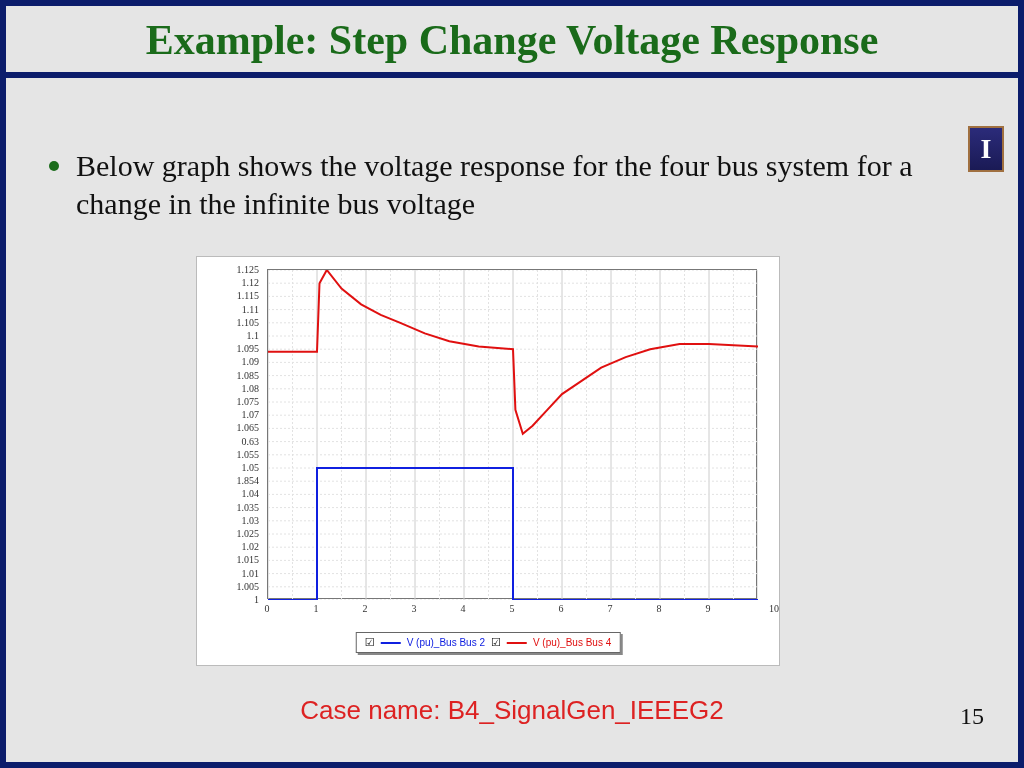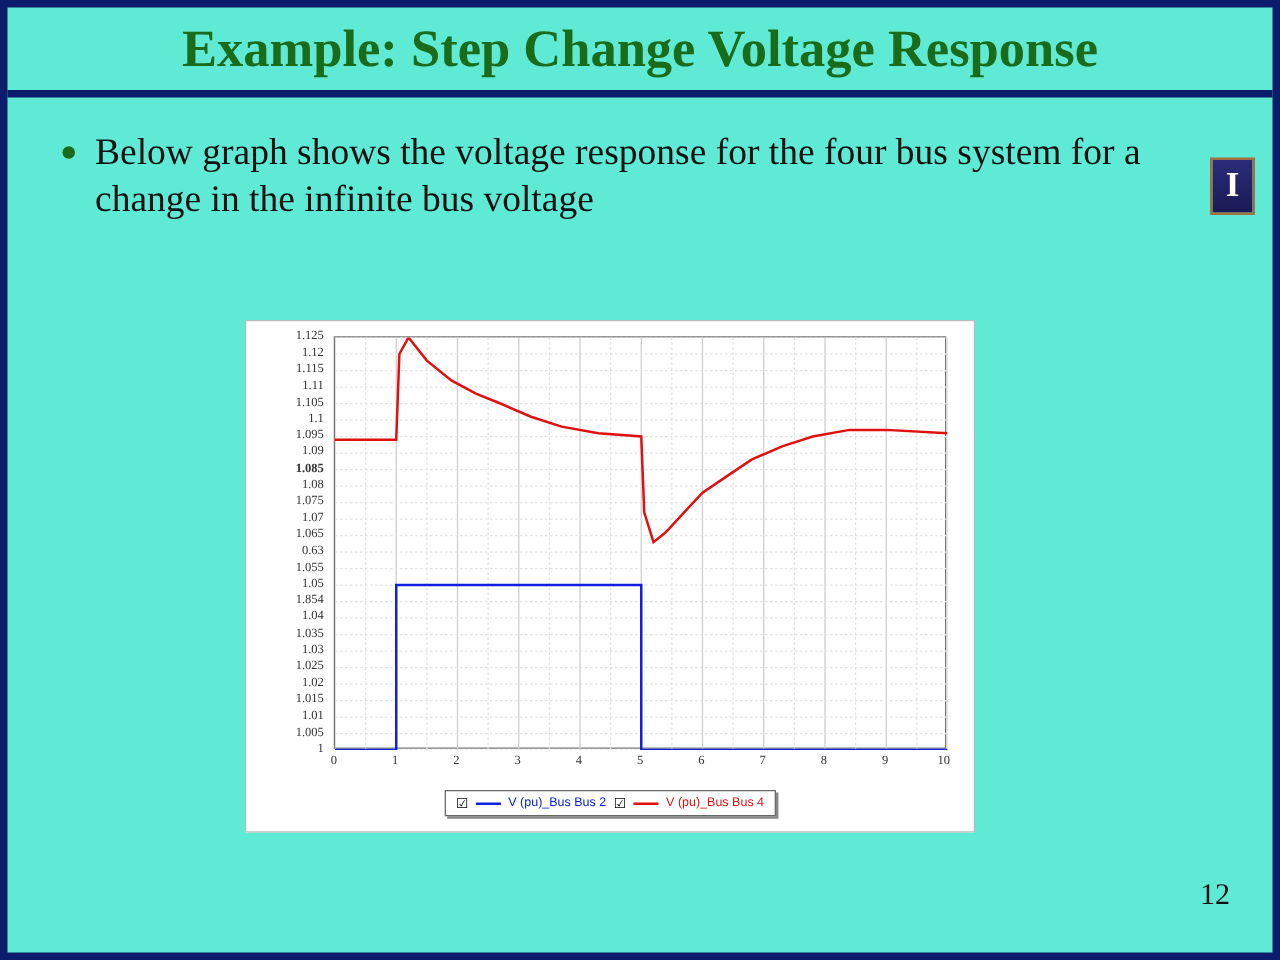--- a/index.html
+++ b/index.html
@@ -1,21 +1,21 @@
 <!DOCTYPE html>
 <html><head>
 <meta charset="utf-8">
 <style>
   * { box-sizing: border-box; margin: 0; padding: 0; }
   html, body { width: 1024px; height: 768px; font-family: "Times New Roman", serif; background: #fff; }
   .slide {
     width: 1024px; height: 768px;
     border: 6px solid #0b1c6b;
     position: relative;
-    background: #5eead4;
+    background: #e5e5e5;
   }
   .title {
     text-align: center;
     color: #1a6b1a;
     font-weight: bold;
     font-size: 42px;
     padding: 10px 40px 8px 40px;
     line-height: 1.15;
   }
   .hr-thick {
@@ -29,20 +29,21 @@
     background: linear-gradient(#2b2b7a,#1a1a55);
     border: 2px solid #a07040;
     display: flex; align-items: center; justify-content: center;
     color: #fff; font-family: Georgia, serif; font-size: 28px; font-weight: bold;
   }
   .bullets {
     padding: 22px 62px 0 70px;
     font-size: 30px;
     line-height: 1.25;
     color: #111;
+    margin-top: 44px;
   }
   .bullets li::marker { color: #1a6b1a; font-size: 34px; }
 
   .chart-wrap {
     position: absolute;
     left: 190px; top: 250px;
     width: 584px; height: 410px;
     border: 1px solid #bbb;
     background: #fff;
   }
@@ -117,21 +118,21 @@
         <div class="ytick" style="top: 237.6px;">1.035</div>
         <div class="ytick" style="top: 224.4px;">1.04</div>
         <div class="ytick" style="top: 211.2px;">1.854</div>
         <div class="ytick" style="top: 198px;">1.05</div>
         <div class="ytick" style="top: 184.8px;">1.055</div>
         <div class="ytick" style="top: 171.6px;">0.63</div>
         <div class="ytick" style="top: 158.4px;">1.065</div>
         <div class="ytick" style="top: 145.2px; margin-left: 32px;">1.07</div>
         <div class="ytick" style="top: 132px; text-align: center;">1.075</div>
         <div class="ytick" style="top: 118.8px;">1.08</div>
-        <div class="ytick" style="top: 105.6px; font-weight: bold;">1.085</div>
+        <div class="ytick" style="top: 105.6px;">1.085</div>
         <div class="ytick" style="top: 92.4px;">1.09</div>
         <div class="ytick" style="top: 79.2px;">1.095</div>
         <div class="ytick" style="top: 66px;">1.1</div>
         <div class="ytick" style="top: 52.8px;">1.105</div>
         <div class="ytick" style="top: 39.6px; text-align: right;">1.11</div>
         <div class="ytick" style="top: 26.4px;">1.115</div>
         <div class="ytick" style="top: 13.2px; margin-left: 24px;">1.12</div>
         <div class="ytick" style="top: 0px;">1.125</div>
       </div>
     <div class="plot-area">
@@ -193,27 +194,28 @@
         <div class="xtick" style="left: 0px;">0</div>
         <div class="xtick" style="left: 49px;">1</div>
         <div class="xtick" style="left: 98px;">2</div>
         <div class="xtick" style="left: 147px;">3</div>
         <div class="xtick" style="left: 196px;">4</div>
         <div class="xtick" style="left: 245px;">5</div>
         <div class="xtick" style="left: 294px;">6</div>
         <div class="xtick" style="left: 343px;">7</div>
         <div class="xtick" style="left: 392px;">8</div>
         <div class="xtick" style="left: 441px;">9</div>
-        <div class="xtick" style="left: 488px;">10</div>
+        <div class="xtick" style="left: 507px;">10</div>
       </div>
 
     <div class="legend-box">
       <span class="chk">☑</span>
       <span class="swatch blue"></span>
       <span class="lbl blue-txt">V (pu)_Bus Bus 2</span>
       <span class="chk">☑</span>
       <span class="swatch red"></span>
       <span class="lbl red-txt">V (pu)_Bus Bus 4</span>
     </div>
   </div>
 
-  <div class="page-num">12</div>
+  <div class="case-name">Case name: B4_SignalGen_IEEEG2</div>
+  <div class="page-num">15</div>
 </div>
 
 </body></html>

